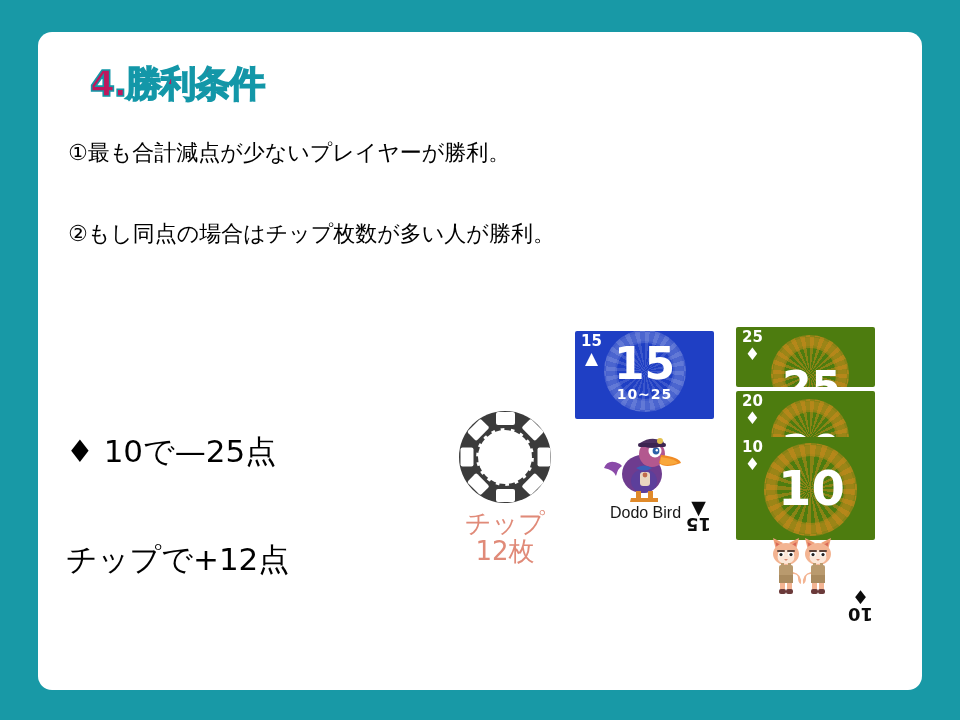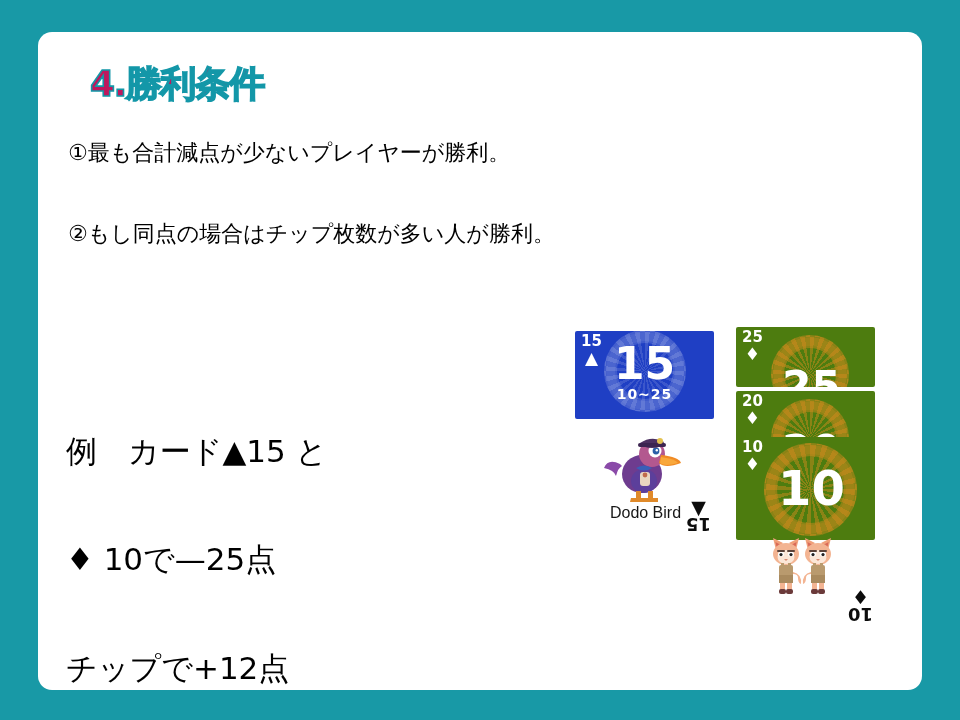--- a/index.html
+++ b/index.html
@@ -171,26 +171,40 @@
 
 <div id="slide-root">
   <div id="slide-card">
 
     <div id="slide-title">4.勝利条件</div>
 
     <div class="body-line" id="rule-1">①最も合計減点が少ないプレイヤーが勝利。</div>
     <div class="body-line" id="rule-2">②もし同点の場合はチップ枚数が多い人が勝利。</div>
 
     <div id="example-block">
-      <div class="ex-line">例　カード▲15 と</div>
       <div class="ex-line">♦ 10で—25点</div>
       <div class="ex-line">チップで+12点</div>
       
     </div>
 
+    <div id="chip-group">
+      <div id="chip-icon">
+        <span class="notch" style="transform:rotate(0deg)"></span>
+        <span class="notch" style="transform:rotate(45deg)"></span>
+        <span class="notch" style="transform:rotate(90deg)"></span>
+        <span class="notch" style="transform:rotate(135deg)"></span>
+        <span class="notch" style="transform:rotate(180deg)"></span>
+        <span class="notch" style="transform:rotate(225deg)"></span>
+        <span class="notch" style="transform:rotate(270deg)"></span>
+        <span class="notch" style="transform:rotate(315deg)"></span>
+        <span class="inner-hole"></span>
+      </div>
+      <div id="chip-label">チップ
+12枚</div>
+    </div>
 
     <div class="game-card" id="card-blue">
       <div class="mandala"></div>
       <div class="card-corner">
         <span>15</span>
         <span class="suit">▲</span>
       </div>
       <div class="card-center">
         <span class="card-bignum">15</span>
         <span class="card-range">10~25</span>

